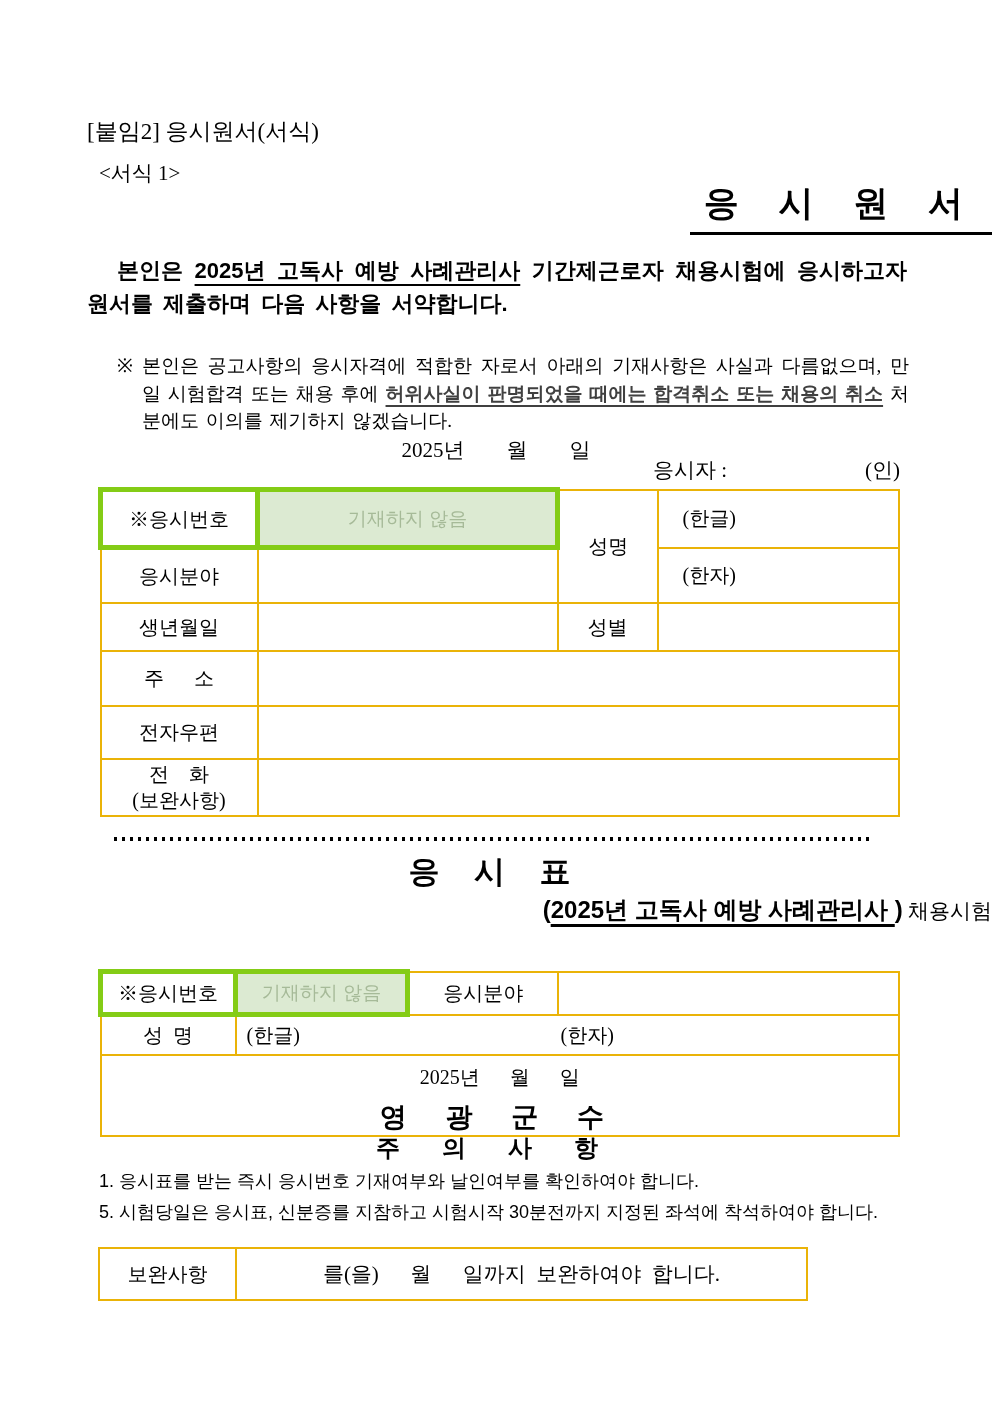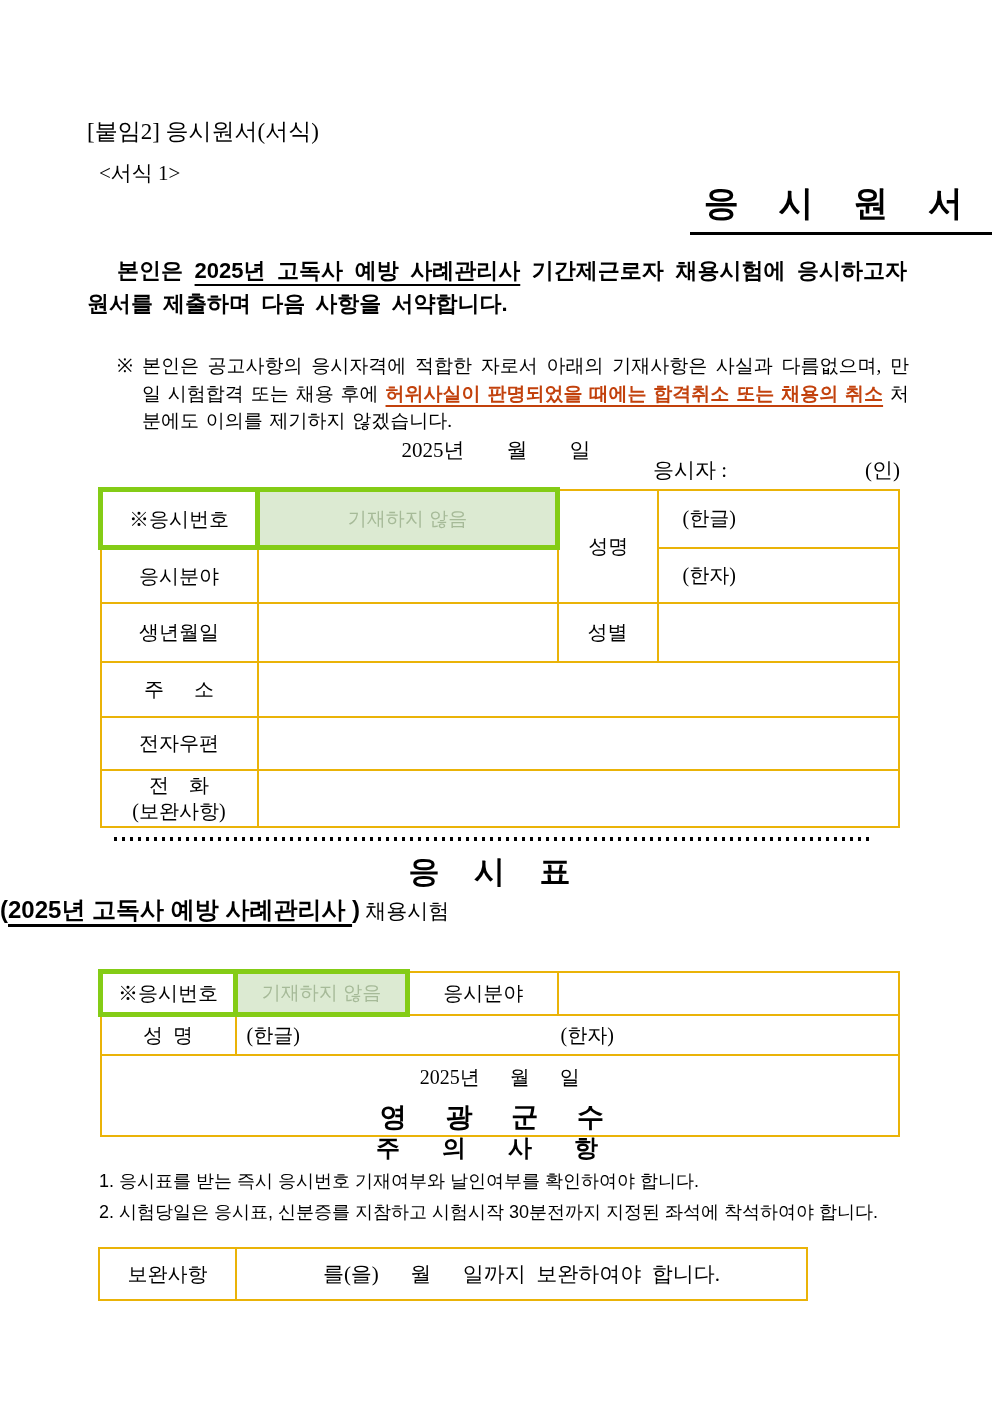--- a/index.html
+++ b/index.html
@@ -38,21 +38,21 @@
   }
   .pledge-underline { text-decoration: underline; text-decoration-thickness: 2px; text-underline-offset: 6px; }
 
   .notice {
     position: absolute; left: 117px; top: 352px; width: 792px;
     display: flex; gap: 9px;
     font-size: 19px; line-height: 1.45;
   }
   .notice-body { text-align: justify; word-spacing: 2px; }
   .notice-highlight {
-    color: #c2410c; font-weight: bold;
+    color: #404040; font-weight: bold;
     text-decoration: underline; text-decoration-thickness: 2px; text-underline-offset: 5px;
   }
 
   .date-line-1 { position: absolute; left: 0; top: 436px; width: 100%; text-align: center; font-size: 21px; white-space: pre; }
   .applicant-line { position: absolute; left: 653px; top: 456px; width: 247px; display: flex; justify-content: space-between; font-size: 21px; }
 
   table { border-collapse: collapse; table-layout: fixed; }
   td { border: 2px solid #eab308; vertical-align: middle; font-size: 20px; }
   td.thick { border: 5px solid #84cc16; }
   td.lbl { text-align: center; white-space: pre; line-height: 1.3; }
@@ -66,21 +66,21 @@
   .dotted-line {
     position: absolute; left: 114px; top: 837px; width: 760px; height: 4px;
     background-image: repeating-linear-gradient(90deg, #000 0 3px, transparent 3px 8px);
   }
 
   .ticket-title {
     position: absolute; left: 0; top: 851px; width: 100%; text-align: center;
     font-family: "Liberation Sans", "DejaVu Sans", sans-serif;
     font-weight: bold; font-size: 31px; letter-spacing: 13px; white-space: pre;
   }
-  .ticket-subtitle { position: absolute; left: 0; top: 894px; width: 100%; text-align: left; font-size: 21px; white-space: pre; }
+  .ticket-subtitle { position: absolute; left: 0; top: 894px; width: 100%; text-align: right; font-size: 21px; white-space: pre; }
   .ticket-subtitle .paren { font-family: "Liberation Sans", "DejaVu Sans", sans-serif; font-weight: bold; font-size: 24px; }
   .ticket-subtitle .hl {
     font-family: "Liberation Sans", "DejaVu Sans", sans-serif; font-weight: bold; font-size: 24px;
     text-decoration: underline; text-decoration-thickness: 3px; text-underline-offset: 6px;
   }
 
   .ticket-table { position: absolute; left: 98px; top: 969px; width: 802px; }
   .ticket-name-hangul { display: inline-block; width: 314px; }
   .ticket-bottom-cell { text-align: center; }
   .ticket-date { font-size: 20px; margin-top: 8px; white-space: pre; }
@@ -135,21 +135,21 @@
       <td class="lbl thick">※응시번호</td>
       <td class="green thick">기재하지 않음</td>
       <td class="lbl" rowspan="2">성명</td>
       <td class="sub">(한글)</td>
     </tr>
     <tr style="height:55px">
       <td class="lbl">응시분야</td>
       <td></td>
       <td class="sub">(한자)</td>
     </tr>
-    <tr style="height:59px">
+    <tr style="height:48px">
       <td class="lbl">생년월일</td>
       <td></td>
       <td class="lbl">성별</td>
       <td></td>
     </tr>
     <tr style="height:55px">
       <td class="lbl">주      소</td>
       <td colspan="3"></td>
     </tr>
     <tr style="height:53px">
@@ -194,21 +194,21 @@
         <div class="ticket-date">2025년      월      일</div>
         <div class="ticket-issuer">영 광 군 수</div>
       </td>
     </tr>
   </tbody>
     </table>
 
   <div class="caution-title">주 의 사 항</div>
   <div class="caution-items">
     <div>1. 응시표를 받는 즉시 응시번호 기재여부와 날인여부를 확인하여야 합니다.</div>
-    <div>2. 시험당일은 응시표, 신분증를 지참하고 시험시작 30분전까지 지정된 좌석에 착석하여야 합니다.</div>
+    <div>5. 시험당일은 응시표, 신분증를 지참하고 시험시작 30분전까지 지정된 좌석에 착석하여야 합니다.</div>
   </div>
 
   <table class="supplement-table">
     <colgroup>
         <col style="width:137px">
         <col>
       </colgroup>
     <tbody>
         <tr style="height:52px">
       <td class="lbl">보완사항</td>

